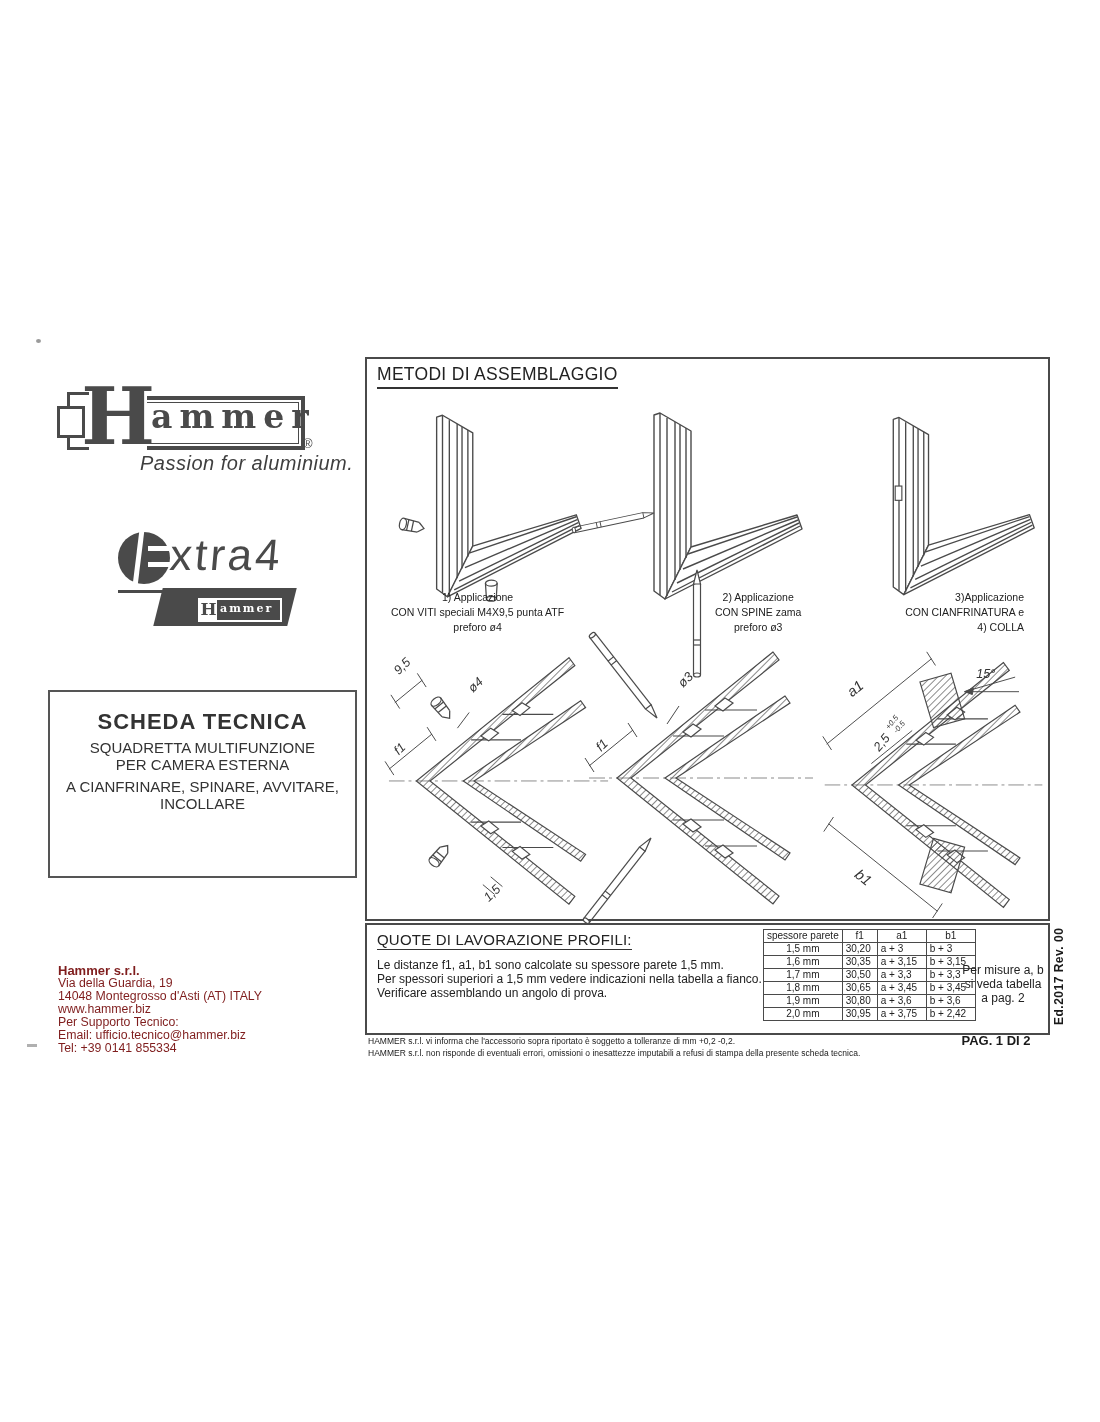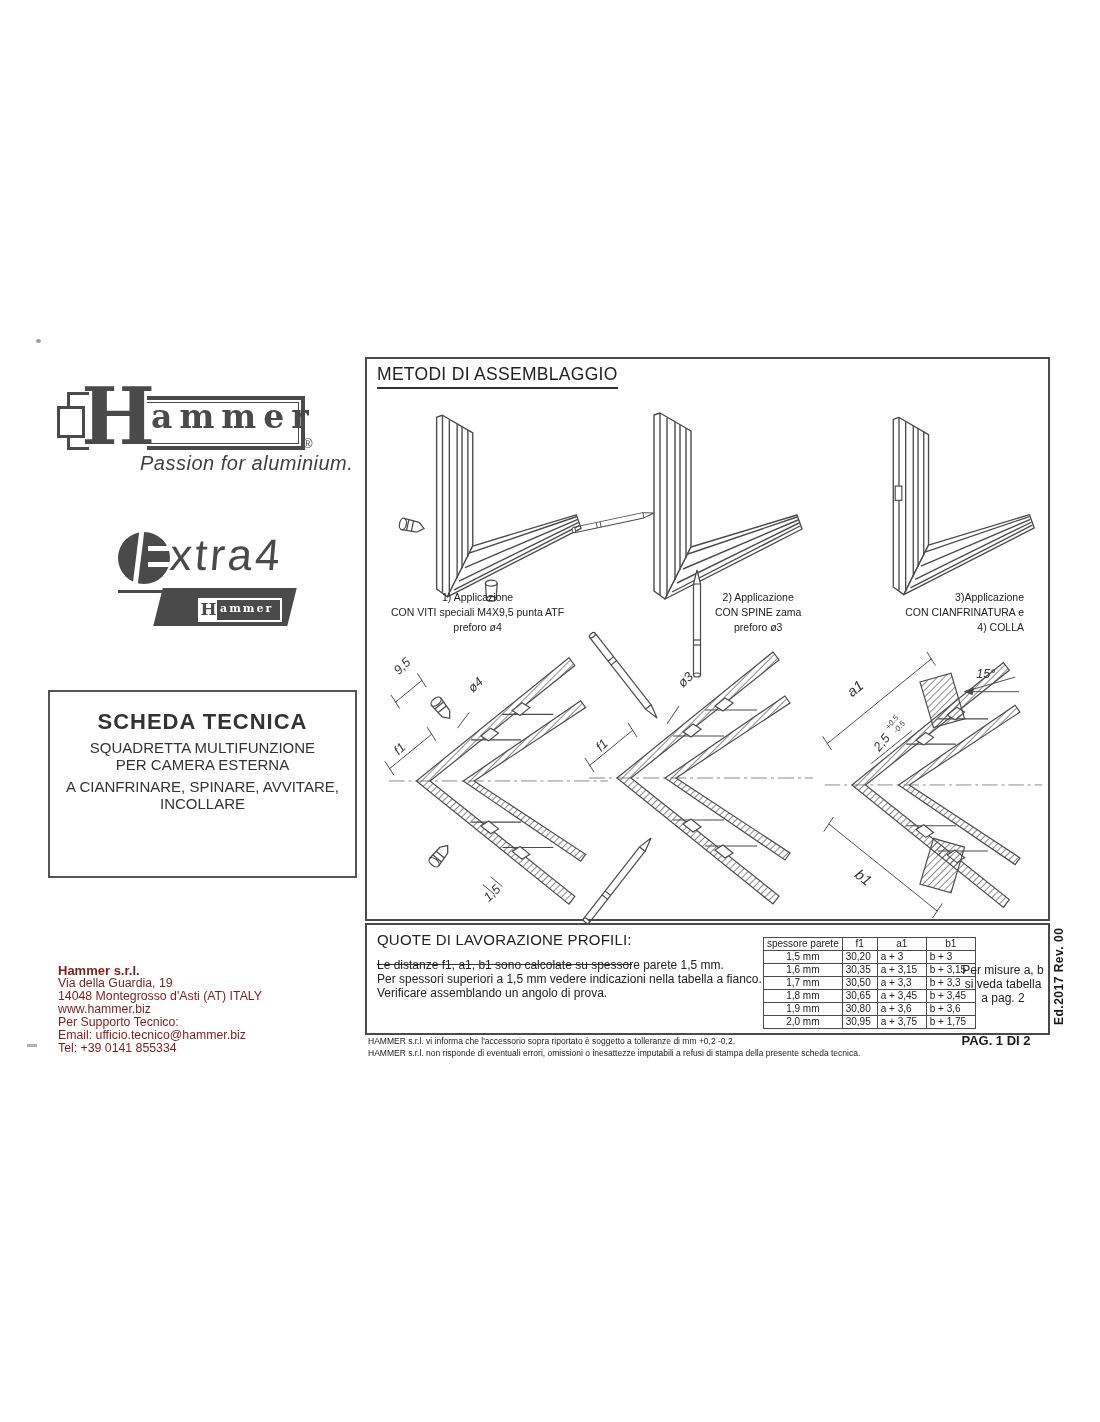--- a/index.html
+++ b/index.html
@@ -56,23 +56,23 @@
   
   .mbox{left:365px;top:357px;width:681px;height:560px;border:2px solid #4a4a4a;background:#fff;}
   .mbox-title{position:absolute;left:10px;top:5px;font-size:17.5px;color:#222;letter-spacing:0.3px;
               border-bottom:2px solid #333;padding-bottom:2px;}
   .cap{position:absolute;font-size:10.5px;line-height:15px;color:#222;text-align:center;}
   .cap3{text-align:right;}
 
   
   .qbox{left:365px;top:923px;width:681px;height:108px;border:2px solid #4a4a4a;background:#fff;}
   .q-title{position:absolute;left:10px;top:6px;font-size:15px;color:#222;border-bottom:1.5px solid #333;
-           padding-bottom:16px;letter-spacing:0.2px;}
+           padding-bottom:1px;letter-spacing:0.2px;}
   .q-body{position:absolute;left:10px;top:33px;font-size:12px;line-height:14px;color:#222;}
-  .q-table{position:absolute;left:396px;top:12px;border-collapse:collapse;}
+  .q-table{position:absolute;left:396px;top:4px;border-collapse:collapse;}
   .q-table td,.q-table th{border:1px solid #4a4a4a;font-size:10px;font-weight:normal;color:#222;
                           padding:0 3px;height:12px;line-height:12px;white-space:nowrap;}
   .q-table th{text-align:center;}
   .col0{width:66px;text-align:center;}
   .col1{width:28px;}
   .col2{width:42px;}
   .col3{width:42px;}
   .q-note{position:absolute;left:592px;top:38px;width:88px;text-align:center;font-size:12px;line-height:14px;color:#222;}
 
   
@@ -335,21 +335,21 @@
       <tr>
         <td class="col0">1,9 mm</td>
         <td class="col1">30,80</td>
         <td class="col2">a + 3,6</td>
         <td class="col3">b + 3,6</td>
       </tr>
       <tr>
         <td class="col0">2,0 mm</td>
         <td class="col1">30,95</td>
         <td class="col2">a + 3,75</td>
-        <td class="col3">b + 1,75</td>
+        <td class="col3">b + 2,42</td>
       </tr>
     </tbody>
       </table>
     <div class="q-note">
       <div>Per misure a, b</div>
       <div>si veda tabella</div>
       <div>a pag. 2</div>
     </div>
   </div>
 

